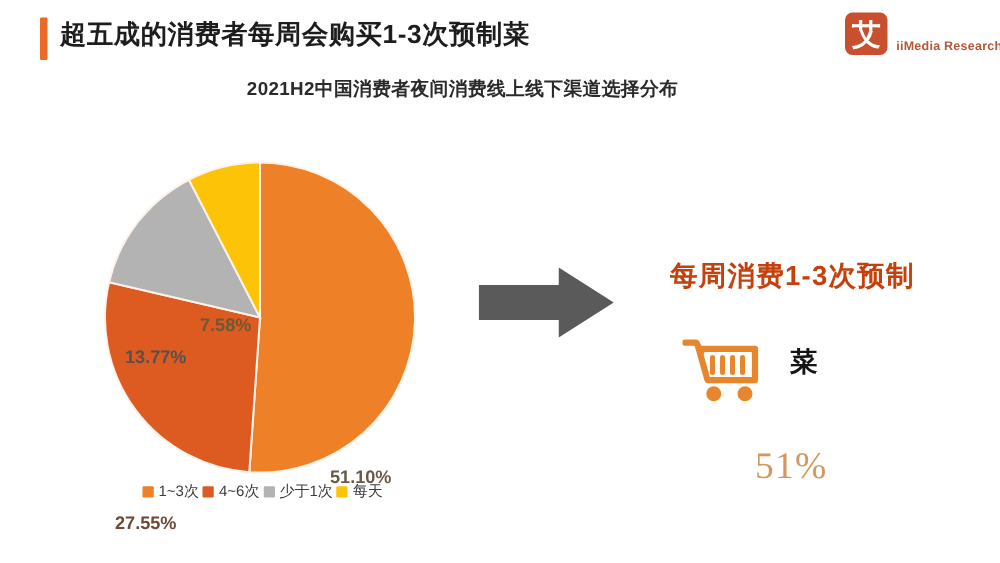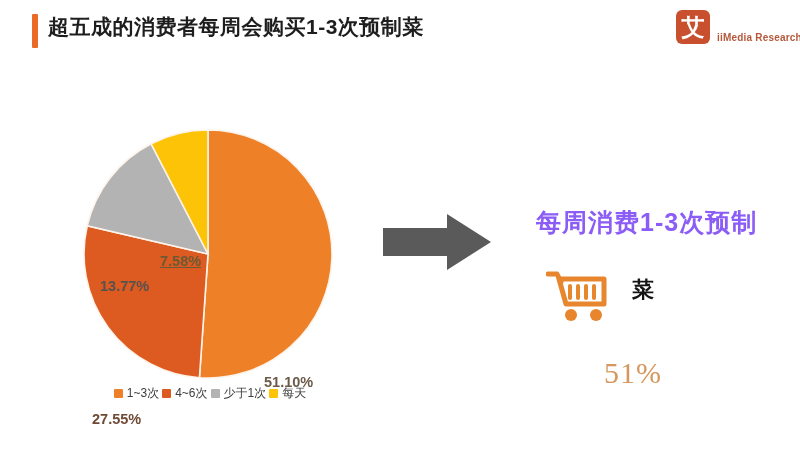--- a/index.html
+++ b/index.html
@@ -47,38 +47,38 @@
   
   .pie-area{position:absolute;left:60px;top:118px;width:300px;height:280px;}
   .pie-svg{position:absolute;left:0;top:0;}
   .pie-label{
     position:absolute;font-size:14.5px;font-weight:bold;color:#5c5247;
     white-space:nowrap;
   }
   .lbl-main{left:204px;top:256px;color:#6b5a48;text-align:right;}
   .lbl-second{left:32px;top:293px;color:#6e4a36;}
   .lbl-third{left:40px;top:160px;color:#55524f;}
-  .lbl-fourth{left:100px;top:135px;color:#6b5a33;text-decoration:underline;}
+  .lbl-fourth{left:100px;top:135px;color:#6b5a33;}
 
   
   .legend{
     position:absolute;left:60px;top:385px;width:300px;
     display:flex;justify-content:center;align-items:flex-end;gap:3px;
   }
   .legend-item{display:flex;align-items:center;gap:4px;}
   .legend-swatch{width:9px;height:9px;display:inline-block;border-radius:1px;}
   .legend-text{font-size:12px;color:#3d3d3d;white-space:nowrap;}
 
   
   .arrow-wrap{position:absolute;left:383px;top:214px;width:108px;height:56px;}
 
   
   .right-headline{
     position:absolute;left:536px;top:206px;
-    font-size:25px;font-weight:bold;color:#8b5cf6;letter-spacing:1px;
+    font-size:22px;font-weight:bold;color:#c2410c;letter-spacing:1px;
     white-space:nowrap;
   }
   .cart-wrap{position:absolute;left:546px;top:268px;width:62px;height:54px;}
   .right-headline-2{
     position:absolute;left:632px;top:275px;
     font-size:22px;font-weight:bold;color:#141414;letter-spacing:1px;
     white-space:nowrap;
   }
   .right-stat{
     position:absolute;left:604px;top:344px;
@@ -93,20 +93,21 @@
     font-size:11px;color:#8a8a8a;white-space:nowrap;
   }
 </style>
 </head>
 <body>
 
 <div id="page">
 
   <div class="title-accent" style="background: rgb(234, 106, 40);"></div>
   <div class="page-title">超五成的消费者每周会购买1-3次预制菜</div>
+  <div class="page-subtitle">2021H2中国消费者夜间消费线上线下渠道选择分布</div>
 
   <div class="logo-wrap">
     <div class="logo-mark" style="background: rgb(200, 80, 46);">艾</div>
     <div class="logo-en">iiMedia Research</div>
   </div>
 
   <div class="pie-area">
     <svg class="pie-svg" width="300" height="280" viewBox="0 0 300 280">
       <g id="pie-slices">
           <path d="M 148 136 L 148 12 A 124 124 0 1 1 139.43655681141368 259.70395078879193 Z" fill="#ee8027" stroke="#fdf3ea" stroke-width="1.6"></path>

